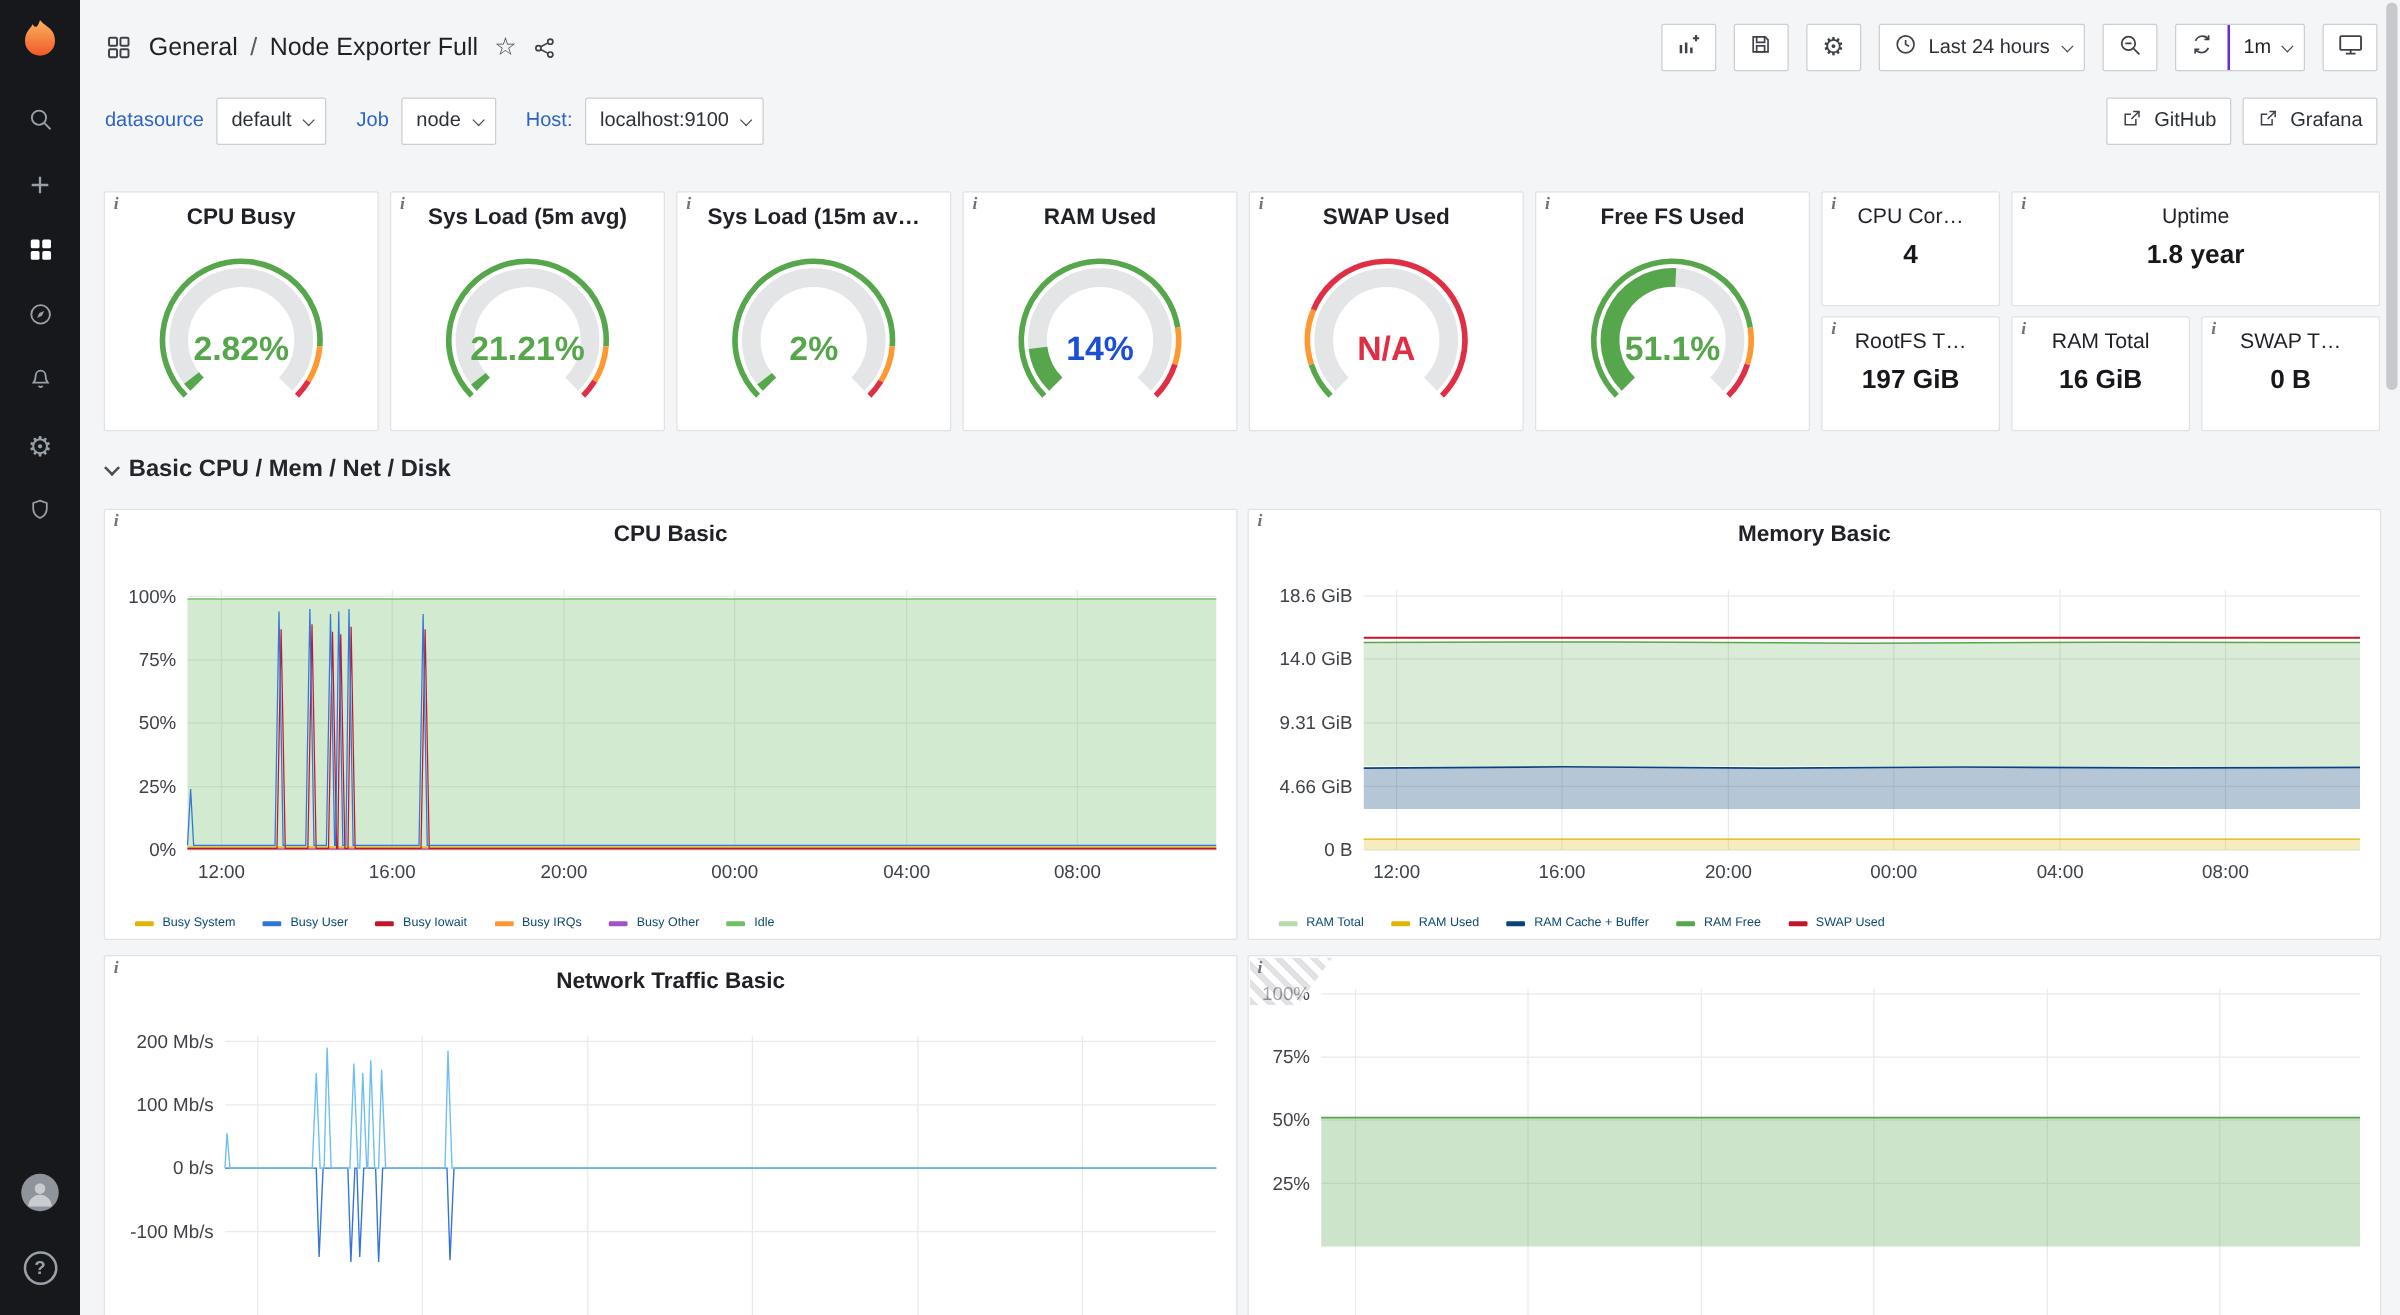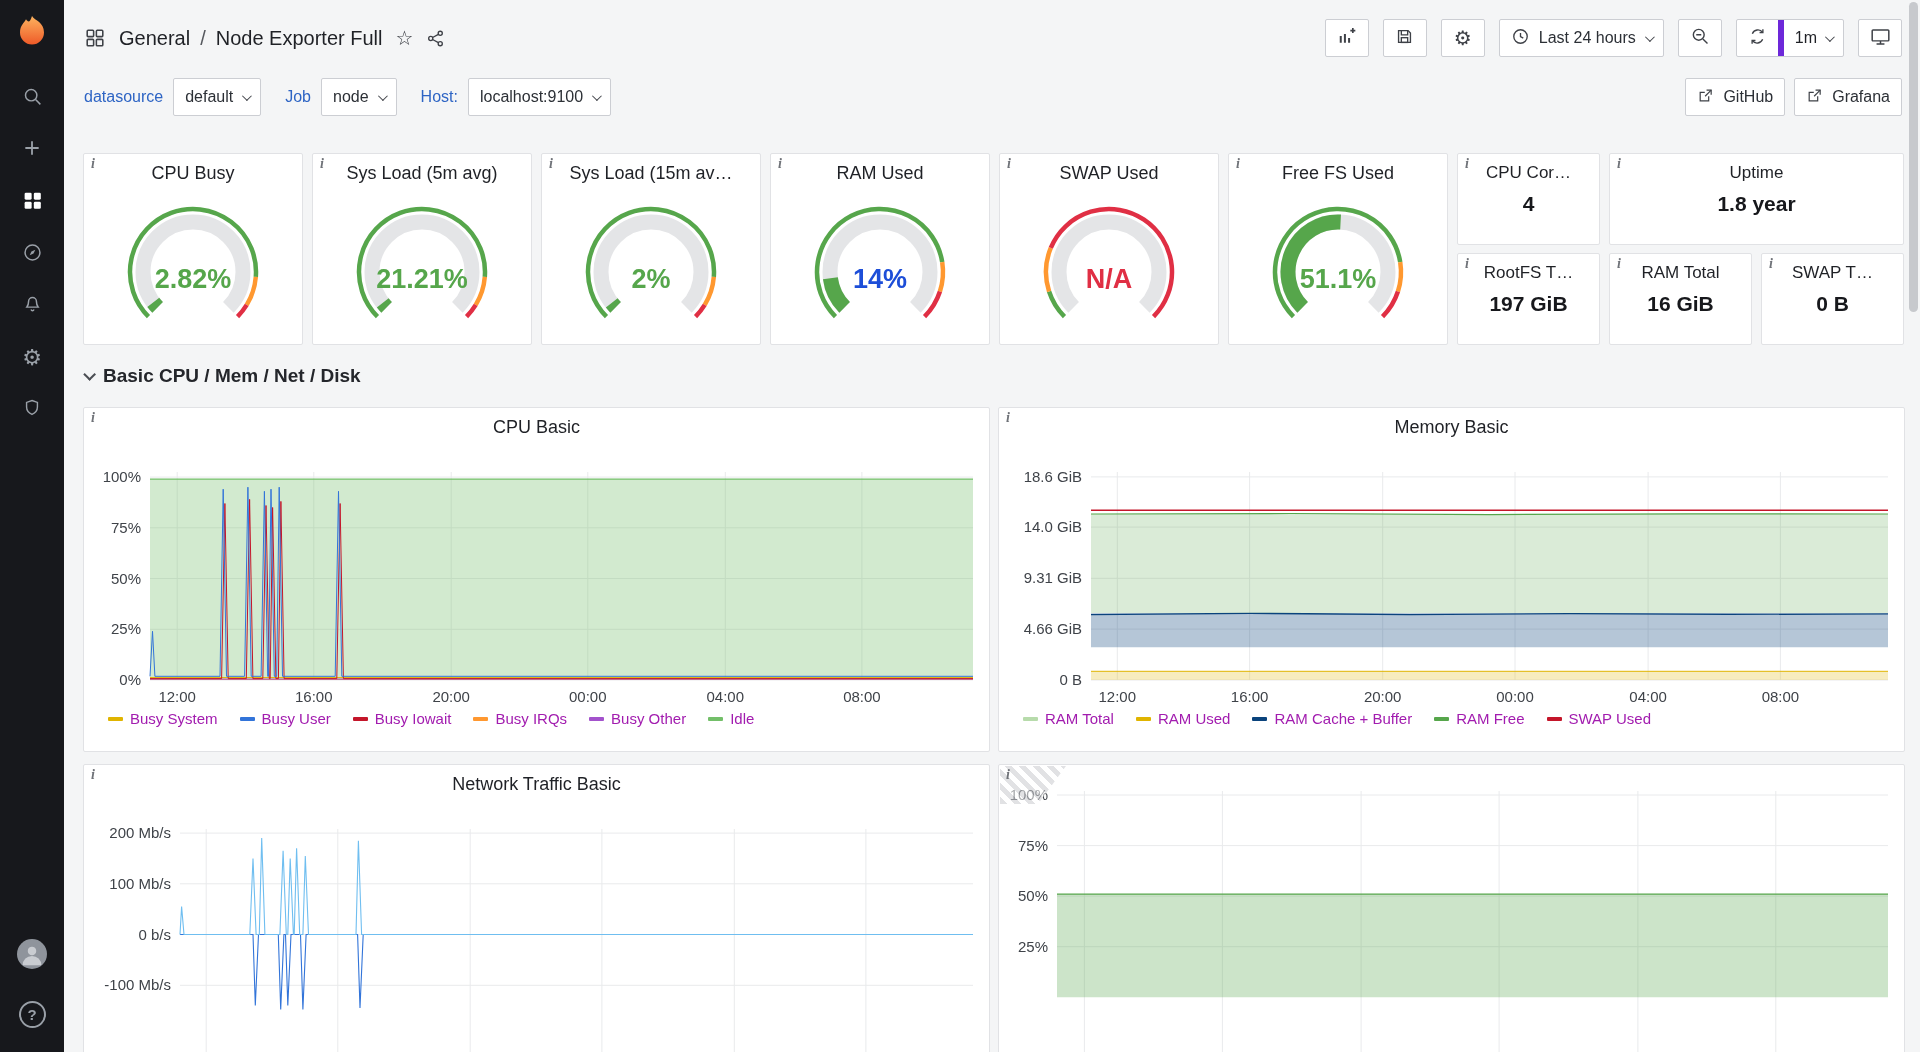--- a/index.html
+++ b/index.html
@@ -27,36 +27,36 @@
   .bc-sep{color:#55585e;font-weight:400}
   .tb-icon{display:flex;align-items:center;justify-content:center;cursor:pointer}
   .uni-ic{font-size:20px;color:#3e4147;line-height:1;cursor:pointer}
   .tb-right{margin-left:auto;display:flex;align-items:center;gap:14px}
   .btn{display:inline-flex;align-items:center;gap:9px;height:38px;padding:0 11px;background:#fff;border:1px solid #ccced3;
     border-radius:2px;font-size:16px;color:#2c3036;cursor:pointer;white-space:nowrap}
   .btn svg{stroke:#3e4147;fill:none;stroke-width:1.7}
   .icon-btn{width:44px;justify-content:center;padding:0}
   .btn-group{display:inline-flex;align-items:stretch;background:#fff;border:1px solid #ccced3;border-radius:2px;height:38px}
   .btn-group .seg{display:flex;align-items:center;gap:8px;padding:0 11px;font-size:16px;cursor:pointer}
-  .btn-group .seg+.seg{border-left:6px solid #6d28d9}
+  .btn-group .seg+.seg{border-left:2px solid #6d28d9}
   .caret{width:7px;height:7px;border-right:1.8px solid #44474d;border-bottom:1.8px solid #44474d;
     transform:rotate(45deg) translateY(-2px);display:inline-block;flex-shrink:0}
 
   
   .subbar{display:flex;align-items:center;padding:2px 18px 12px 20px;gap:10px;flex-shrink:0}
   .var-group{display:flex;align-items:center;gap:10px;margin-right:14px}
   .var-label{color:#2d64c4;font-size:16px;font-weight:500}
   .sub-right{margin-left:auto;display:flex;gap:9px}
 
   
   .content{padding:12px 15px 0 19px;flex:1;min-height:0}
   .row-header{display:flex;align-items:center;gap:11px;height:36px;font-size:19px;font-weight:600;color:#24262b;cursor:pointer}
   .chev{width:9px;height:9px;border-right:2px solid #4a4d53;border-bottom:2px solid #4a4d53;transform:rotate(45deg) translateY(-3px)}
   .panel{position:relative;background:#fff;border:1px solid #e1e2e5;border-radius:2px}
-  .panel-title{height:38px;line-height:38px;text-align:center;font-size:18px;font-weight:400;color:#1f2126;cursor:pointer;
+  .panel-title{height:38px;line-height:38px;text-align:center;font-size:18px;font-weight:700;color:#1f2126;cursor:pointer;
     white-space:nowrap;overflow:hidden}
   .info-corner{position:absolute;top:2px;left:7px;font-family:"Liberation Serif",serif;font-style:italic;font-weight:700;
     font-size:14px;color:#6f7278;z-index:3;cursor:pointer}
 
   .gauge-row{display:flex;gap:9px;margin:13px 0}
   .gauge-panel{width:220px;height:192px;flex-shrink:0}
   .gauge-body{position:relative;height:148px;display:flex;justify-content:center}
   .gauge-body svg{margin-top:2px}
   .gauge-value{position:absolute;left:0;right:0;top:72px;text-align:center;font-size:27px;font-weight:700}
   .stat-cluster{width:447px;display:flex;flex-wrap:wrap;gap:8px 9px;flex-shrink:0}
@@ -65,21 +65,21 @@
   .stat .s-title{margin-top:9px;font-size:17px;font-weight:500;color:#1f2126;white-space:nowrap}
   .stat-value{margin-top:9px;font-size:21px;font-weight:600;color:#17181c}
 
   .charts-row{display:flex;gap:8px;margin-top:13px}
   .charts-row.second{margin-top:12px}
   .chart-panel{flex:1;height:345px;min-width:0}
   .plot{display:block;width:100%}
   .charts-row.first .plot{height:275px}
   .charts-row.second .plot{height:303px}
   .plot .tick{fill:#3f4349;font-size:15px;font-family:"Liberation Sans",sans-serif}
-  .legend{position:absolute;left:24px;bottom:24px;display:flex;gap:22px;font-size:15px;color:#a21caf;align-items:center;white-space:nowrap}
+  .legend{position:absolute;left:24px;bottom:7px;display:flex;gap:22px;font-size:10px;color:#0c4a6e;align-items:center;white-space:nowrap}
   .legend .lg{display:inline-flex;align-items:center;cursor:pointer}
   .legend i{display:inline-block;width:15px;height:4px;border-radius:1px;margin-right:7px}
   .title-caret{width:7px;height:7px;border-right:1.8px solid #44474d;border-bottom:1.8px solid #44474d;
     display:inline-block;transform:rotate(45deg) translateY(-4px);margin-left:8px}
   .stripe{position:absolute;top:1px;left:1px;width:66px;height:38px;opacity:.55;z-index:1;
     background:repeating-linear-gradient(45deg,#c9cace 0 5px,#ffffff 5px 10px);
     clip-path:polygon(0 0,100% 0,calc(100% - 28px) 100%,0 100%)}
 
   .scroll-thumb{position:absolute;right:2px;top:2px;width:9px;height:310px;background:#c7c9cd;border-radius:5px;cursor:pointer}
   .avatar-wrap{width:30px;height:30px;border-radius:50%;overflow:hidden;cursor:pointer;background:#8f949c}

